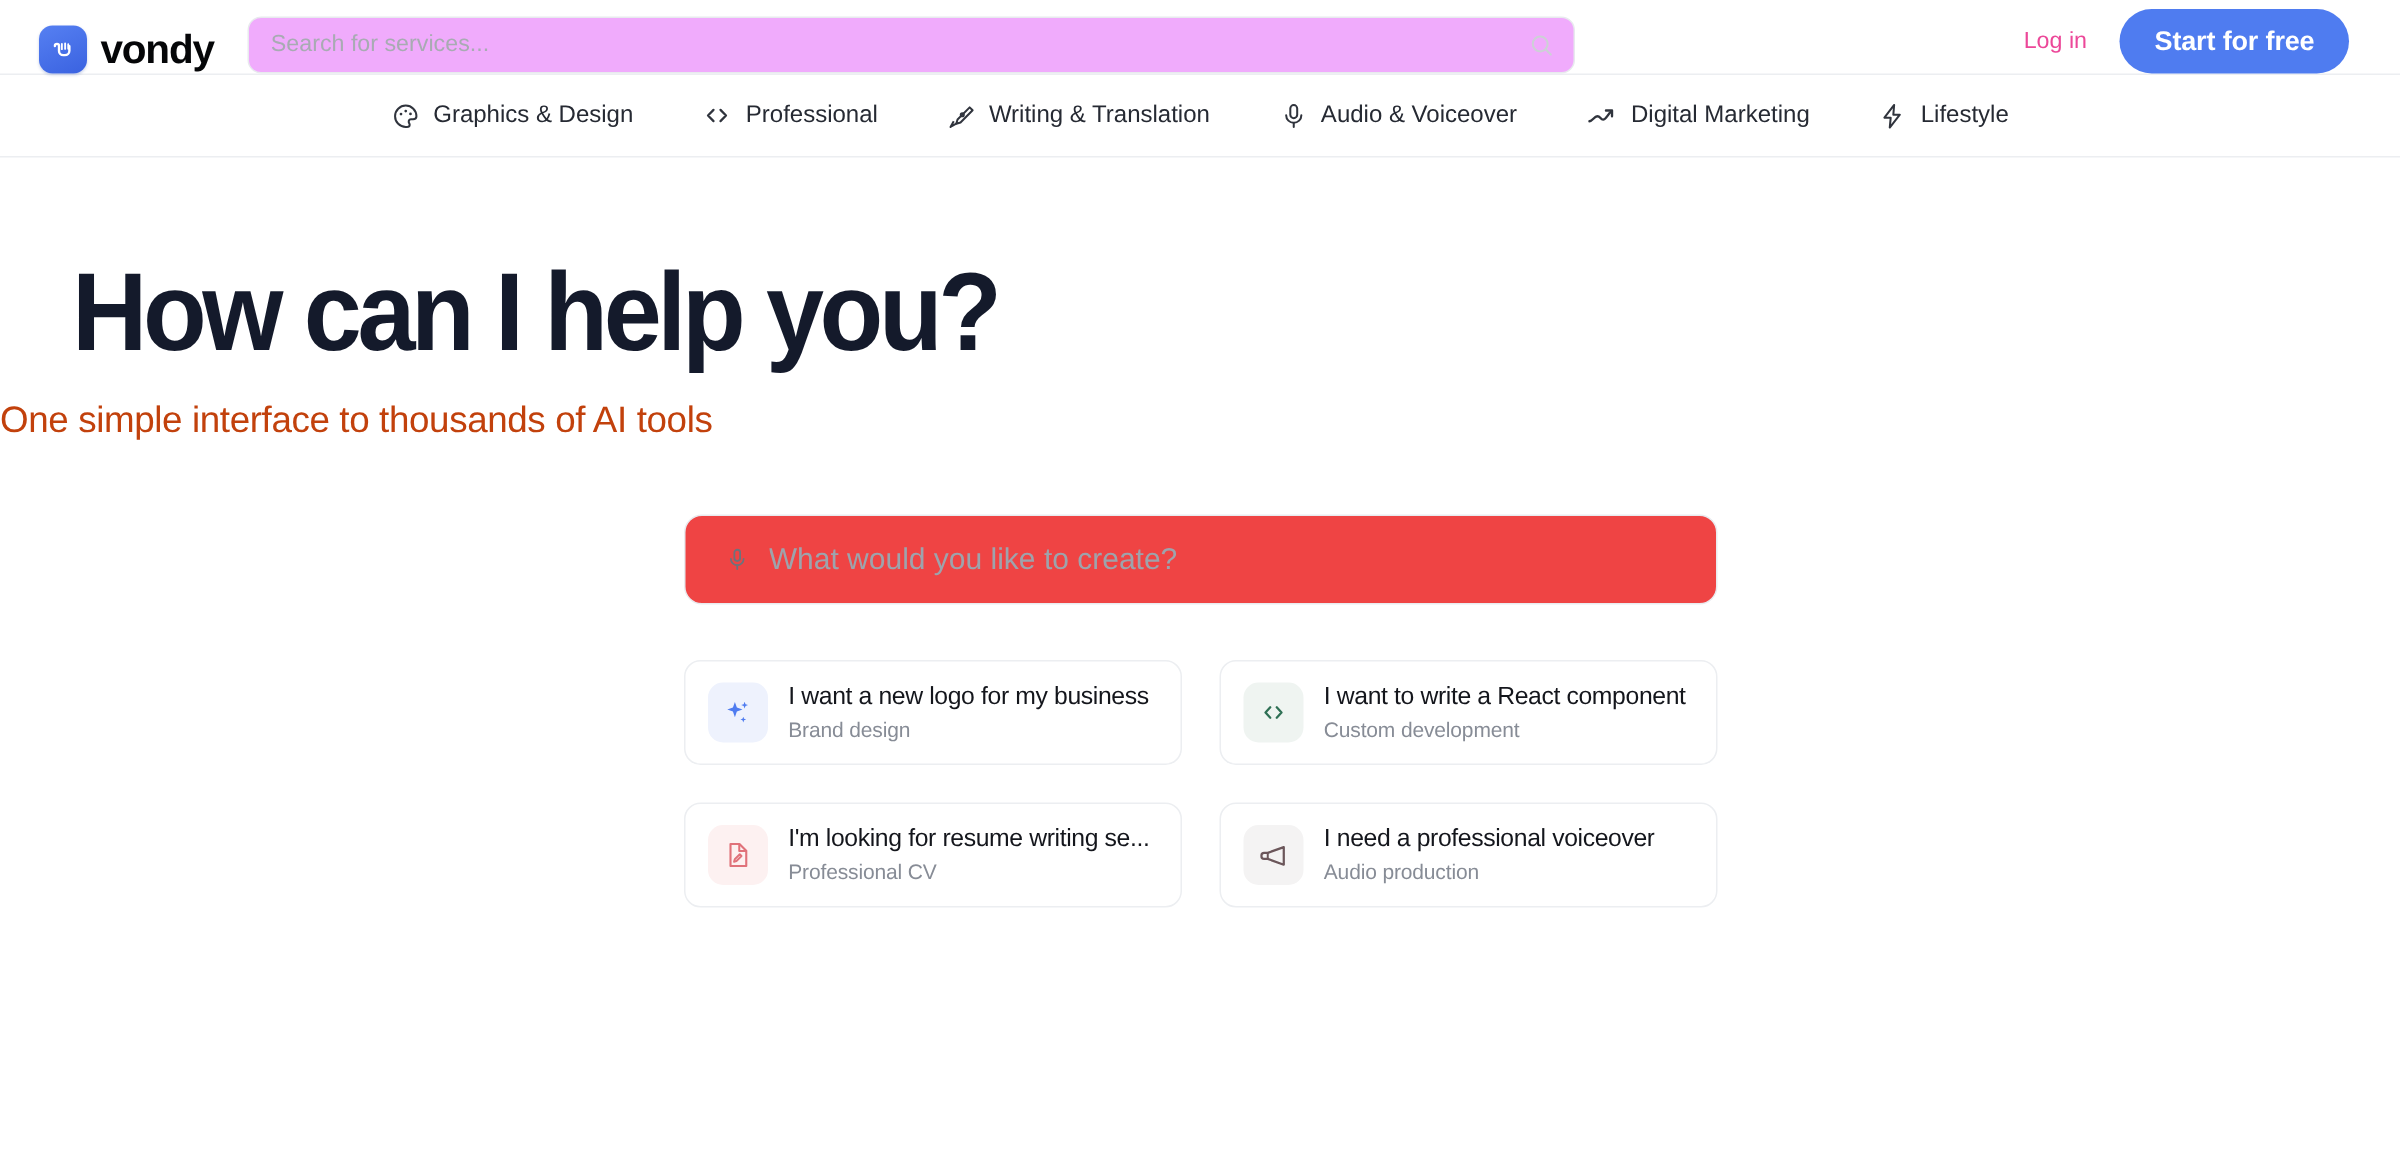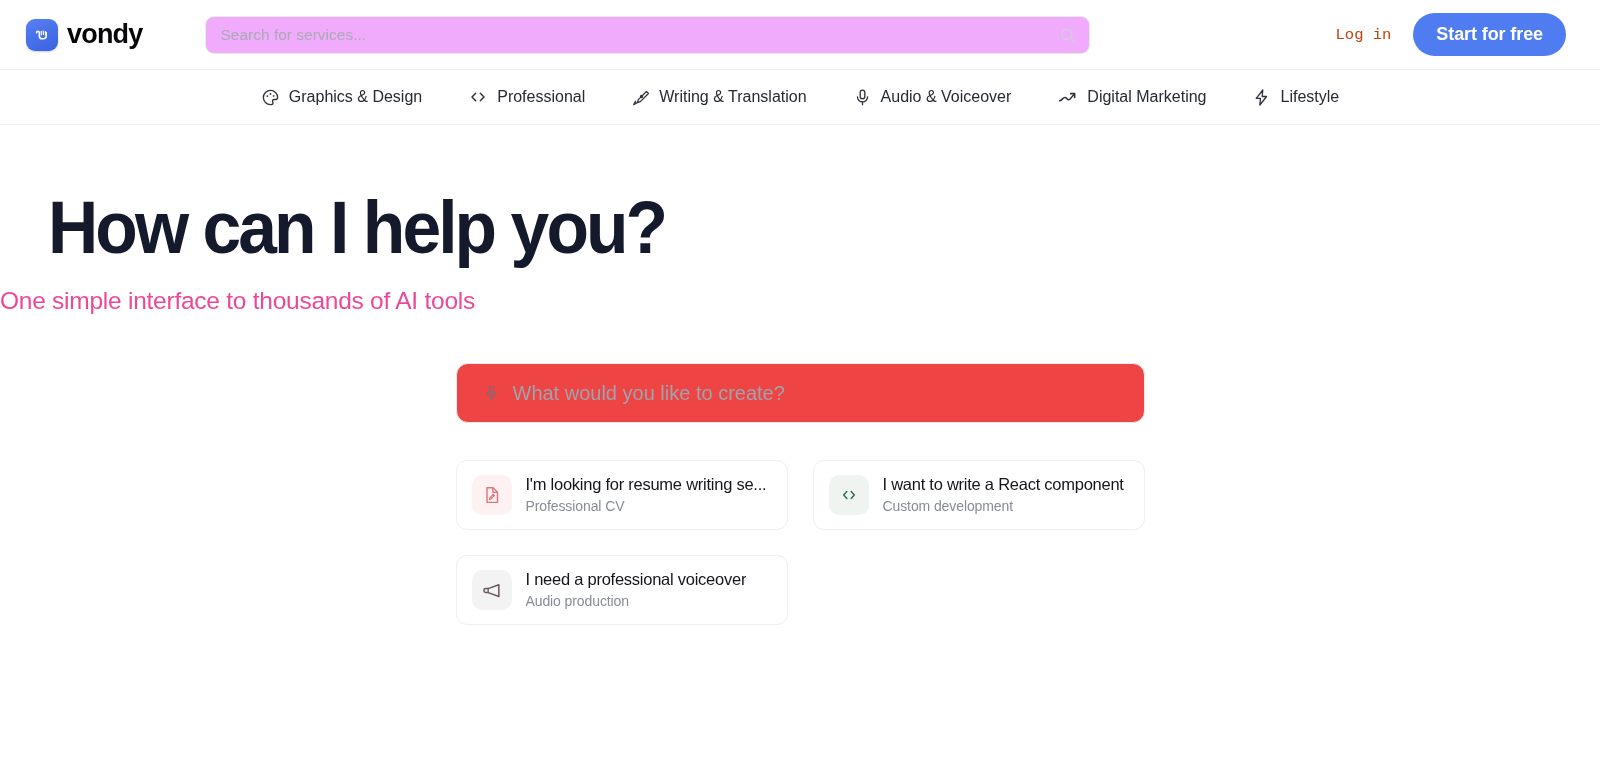--- a/index.html
+++ b/index.html
@@ -8,27 +8,26 @@
     padding: 0;
     width: 1600px;
     height: 781px;
     background: #ffffff;
     font-family: "Liberation Sans", sans-serif;
     -webkit-font-smoothing: antialiased;
   }
 
   
   .top-header {
-    height: 70px;
+    height: 50px;
     border-bottom: 1px solid #eceef1;
     display: flex;
-    align-items: center;
+    align-items: flex-end;
     padding: 0 26px;
     background: #fff;
-    gap: 40px;
   }
   .brand {
     display: flex;
     align-items: center;
     gap: 9px;
     flex: 0 0 auto;
   }
   .logo-mark {
     width: 32px;
     height: 32px;
@@ -76,25 +75,24 @@
 
   .header-right {
     margin-left: auto;
     display: flex;
     align-items: center;
     gap: 18px;
     padding-right: 8px;
   }
   .login-link {
     font-size: 15.5px;
-    color: #c2410c;
+    color: #ec4899;
     text-decoration: none;
     padding: 6px 4px;
     cursor: pointer;
-    font-family: Liberation Mono, monospace;
   }
   .cta-button {
     background: #4f7cf0;
     color: #ffffff;
     font-size: 18px;
     font-weight: 700;
     border: none;
     border-radius: 999px;
     padding: 11px 23px;
     cursor: pointer;
@@ -136,21 +134,21 @@
     font-size: 74px;
     line-height: 1;
     font-weight: 700;
     letter-spacing: -3.1px;
     color: #141a2b;
     transform: scaleX(0.94);
   }
   .hero-sub {
     margin: 22px 0 0 0;
     font-size: 24.5px;
-    color: #ec4899;
+    color: #c2410c;
     letter-spacing: -0.25px;
     font-weight: 400;
   }
 
   
   .prompt-wrap {
     width: 689px;
     margin: 48px auto 0 auto;
     position: relative;
   }
@@ -335,48 +333,61 @@
         <rect x="9.3" y="2.8" width="5.4" height="10.6" rx="2.7" stroke="#6d727c" stroke-width="1.7"></rect>
         <path d="M6 11.4c0 3.3 2.7 6 6 6s6-2.7 6-6" stroke="#6d727c" stroke-width="1.7" stroke-linecap="round"></path>
         <path d="M12 17.6V21" stroke="#6d727c" stroke-width="1.7" stroke-linecap="round"></path>
       </svg>
     </span>
     <input class="prompt-box" type="text" placeholder="What would you like to create?" style="">
   </section>
 
   <section class="cards">
 
+    <div class="card">
+      <span class="card-icon" style="background:#eef2fd">
+        <svg width="21" height="21" viewBox="0 0 24 24" fill="none">
+          <path d="M10.2 3.4l1.5 4.3 4.3 1.5-4.3 1.5-1.5 4.3-1.5-4.3L4.4 9.2l4.3-1.5 1.5-4.3z" fill="#4f7cf0"></path>
+          <path d="M17.6 3.2l.7 1.9 1.9.7-1.9.7-.7 1.9-.7-1.9-1.9-.7 1.9-.7.7-1.9z" fill="#4f7cf0"></path>
+          <path d="M16.6 14.6l.6 1.6 1.6.6-1.6.6-.6 1.6-.6-1.6-1.6-.6 1.6-.6.6-1.6z" fill="#4f7cf0"></path>
+        </svg>
+      </span>
+      <div class="card-text">
+        <div class="card-title">I want a new logo for my business</div>
+        <div class="card-sub">Brand design</div>
+      </div>
+    </div>
+
+    <div class="card">
+      <span class="card-icon" style="background:#eff4f1">
+        <svg width="20" height="20" viewBox="0 0 24 24" fill="none">
+          <path d="M9.4 7.8 5.6 12l3.8 4.2M14.6 7.8 18.4 12l-3.8 4.2" stroke="#2f7055" stroke-width="1.8" stroke-linecap="round" stroke-linejoin="round"></path>
+        </svg>
+      </span>
+      <div class="card-text">
+        <div class="card-title">I want to write a React component</div>
+        <div class="card-sub">Custom development</div>
+      </div>
+    </div>
 
     <div class="card">
       <span class="card-icon" style="background:#fdf1f1">
         <svg width="20" height="20" viewBox="0 0 24 24" fill="none">
           <path d="M6 3.2h7.2L18.6 8.6V20.8H6V3.2z" stroke="#e0727a" stroke-width="1.7" stroke-linejoin="round"></path>
           <path d="M13 3.4v5.4h5.4" stroke="#e0727a" stroke-width="1.6" stroke-linejoin="round"></path>
           <path d="M13.4 11.4 9.4 15.4l-.6 2 2-.6 4-4-1.4-1.4z" stroke="#e0727a" stroke-width="1.5" stroke-linejoin="round"></path>
         </svg>
       </span>
       <div class="card-text">
         <div class="card-title">I'm looking for resume writing se...</div>
         <div class="card-sub">Professional CV</div>
       </div>
     </div>
 
     <div class="card">
-      <span class="card-icon" style="background:#eff4f1">
-        <svg width="20" height="20" viewBox="0 0 24 24" fill="none">
-          <path d="M9.4 7.8 5.6 12l3.8 4.2M14.6 7.8 18.4 12l-3.8 4.2" stroke="#2f7055" stroke-width="1.8" stroke-linecap="round" stroke-linejoin="round"></path>
-        </svg>
-      </span>
-      <div class="card-text">
-        <div class="card-title">I want to write a React component</div>
-        <div class="card-sub">Custom development</div>
-      </div>
-    </div>
-
-    <div class="card">
       <span class="card-icon" style="background:#f4f3f3">
         <svg width="21" height="21" viewBox="0 0 24 24" fill="none">
           <path d="M20.4 5.4 8.2 9.8H5.4a2 2 0 0 0-2 2v.6a2 2 0 0 0 2 2h2.8l12.2 4.4V5.4z" stroke="#6b565a" stroke-width="1.7" stroke-linejoin="round"></path>
           <path d="M8.2 9.8v4.6" stroke="#6b565a" stroke-width="1.5"></path>
         </svg>
       </span>
       <div class="card-text">
         <div class="card-title">I need a professional voiceover</div>
         <div class="card-sub">Audio production</div>
       </div>

